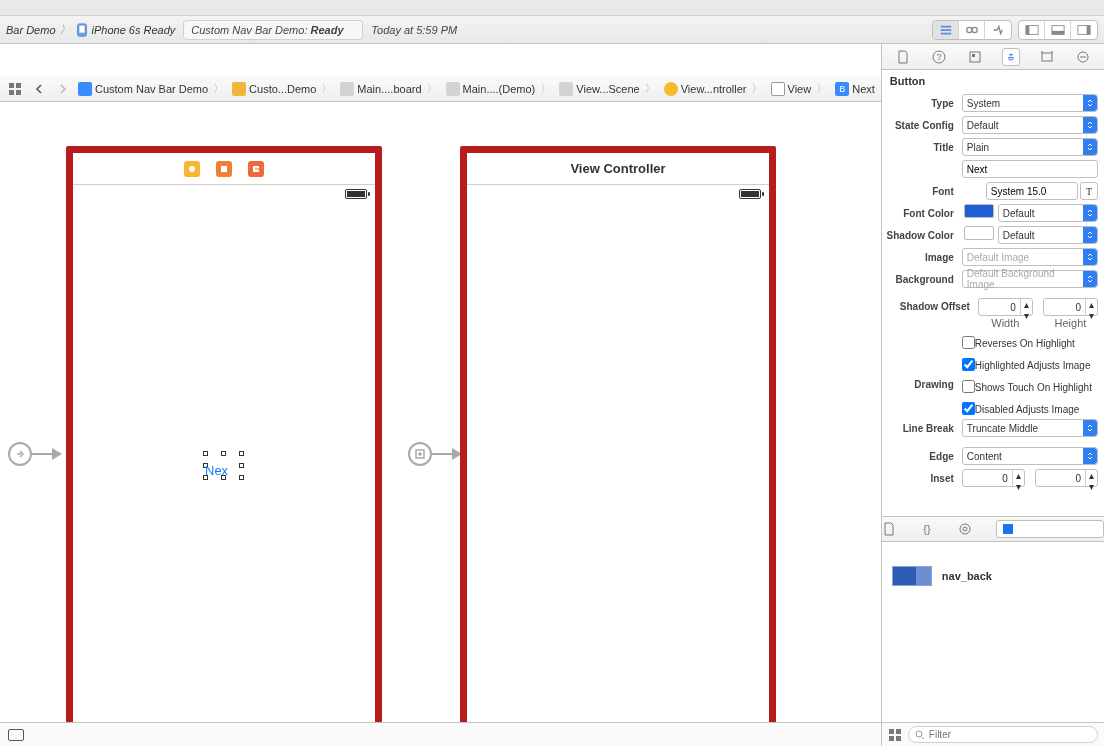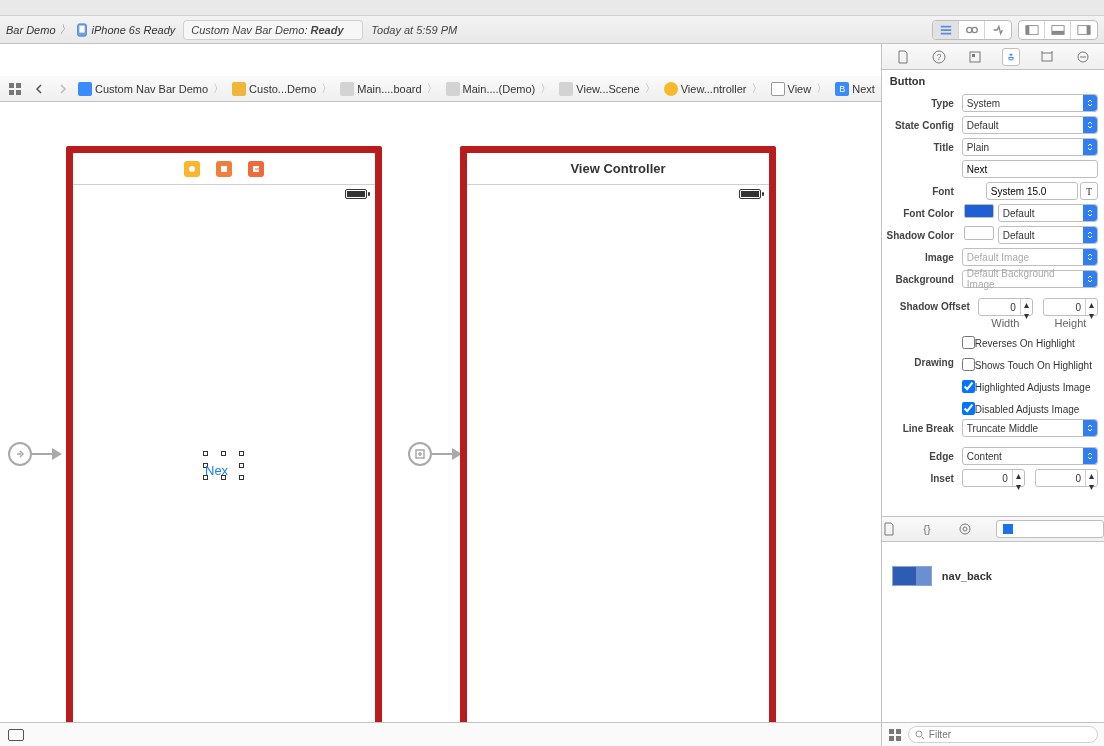--- a/index.html
+++ b/index.html
@@ -526,34 +526,34 @@
       <div class="row">
           <div class="lbl"></div>
         <div class="ctrl">
             <label class="chk">
               <input type="checkbox" style="">
               <span>Reverses On Highlight</span>
             </label>
           </div>
         </div>
       <div class="row">
+          <div class="lbl"></div>
+        <div class="ctrl">
+            <label class="chk">
+              <input type="checkbox" checked="" style="">
+              <span>Highlighted Adjusts Image</span>
+            </label>
+          </div>
+        </div>
+      <div class="row">
           <div class="lbl">Drawing</div>
         <div class="ctrl">
             <label class="chk">
               <input type="checkbox" style="">
               <span>Shows Touch On Highlight</span>
-            </label>
-          </div>
-        </div>
-      <div class="row">
-          <div class="lbl"></div>
-        <div class="ctrl">
-            <label class="chk">
-              <input type="checkbox" checked="" style="">
-              <span>Highlighted Adjusts Image</span>
             </label>
           </div>
         </div>
       <div class="row">
           <div class="lbl"></div>
         <div class="ctrl">
             <label class="chk">
               <input type="checkbox" checked="" style="">
               <span>Disabled Adjusts Image</span>
             </label>

